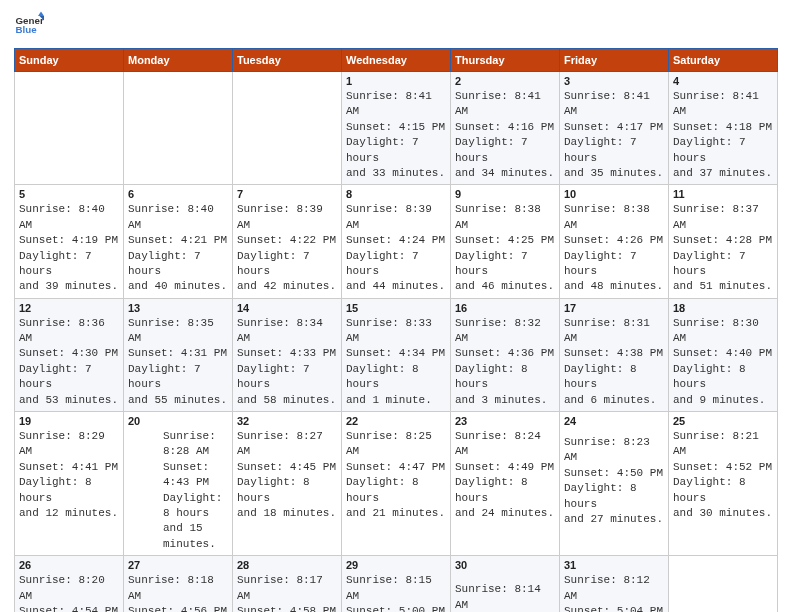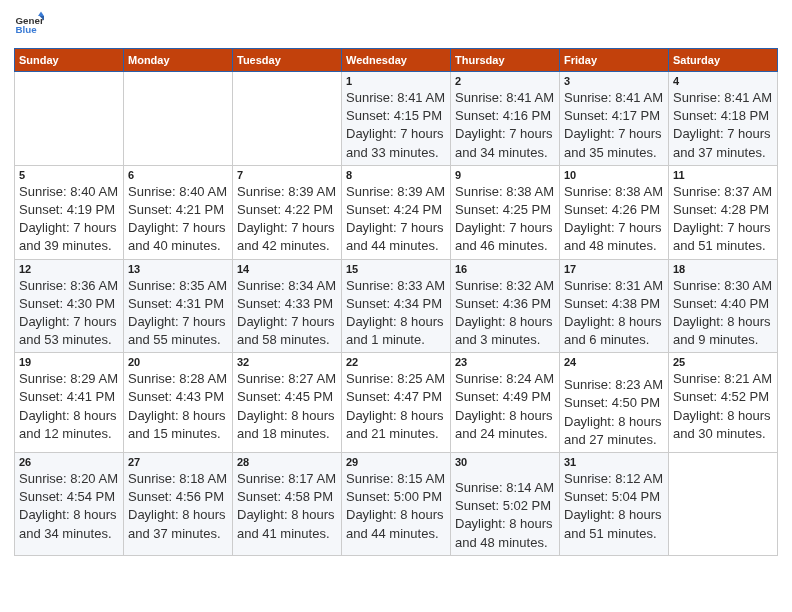--- a/index.html
+++ b/index.html
@@ -70,23 +70,24 @@
     tbody tr:nth-child(odd) td {
       background: #f5f7fa;
     }
     .day-num {
       font-weight: bold;
       font-size: 11px;
       margin-bottom: 2px;
       display: block;
     }
     .cell-text {
-      font-size: 13px;
+      font-size: 11px;
       line-height: 1.4;
       color: #333;
+      font-family: Liberation Mono, monospace;
     }
     .empty-cell {
       background: #fff !important;
     }
   </style>
 </head>
 <body>
 
 <div class="page">
   <div class="header">
@@ -251,21 +252,21 @@
         <tr>
           <td>
             <span class="day-num">19</span>
             <div class="cell-text" style="white-space: pre-line;">Sunrise: 8:29 AM
 Sunset: 4:41 PM
 Daylight: 8 hours
 and 12 minutes.</div>
           </td>
           <td>
             <span class="day-num">20</span>
-            <div class="cell-text" style="white-space: pre-line;">Sunrise: 8:28 AM
+            <div class="cell-text" style="white-space: pre-line; margin-left: 35px;">Sunrise: 8:28 AM
 Sunset: 4:43 PM
 Daylight: 8 hours
 and 15 minutes.</div>
           </td>
           <td>
             <span class="day-num">32</span>
             <div class="cell-text" style="white-space: pre-line;">Sunrise: 8:27 AM
 Sunset: 4:45 PM
 Daylight: 8 hours
 and 18 minutes.</div>

